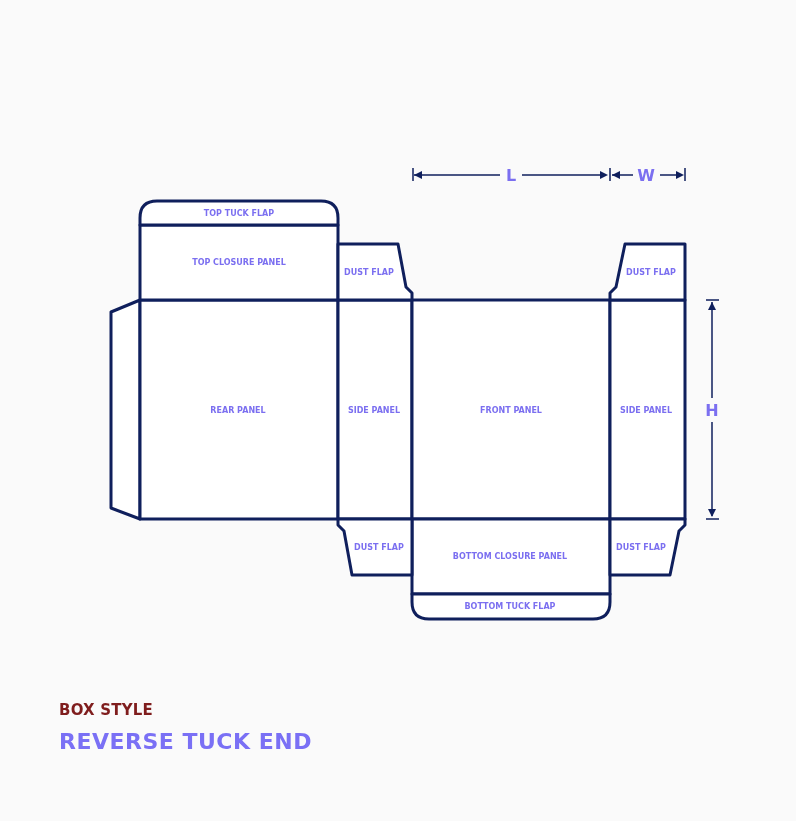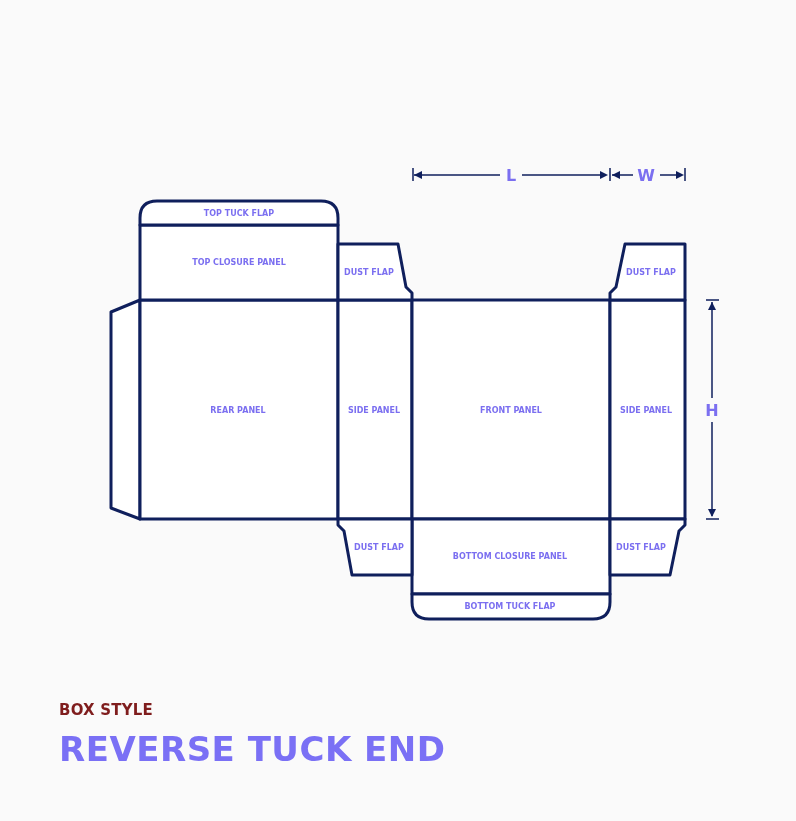--- a/index.html
+++ b/index.html
@@ -1,21 +1,21 @@
 <!DOCTYPE html>
 <html><head>
 <meta charset="utf-8">
 <style>
   html, body { margin: 0; padding: 0; }
   body { width: 796px; height: 821px; background: #fafafa; position: relative; overflow: hidden; font-family: "Liberation Sans", sans-serif; }
   svg.dieline { position: absolute; left: 0; top: 0; }
   .lbl { font-family: "DejaVu Sans", sans-serif; font-weight: bold; font-size: 8px; fill: #7b6ff0; }
   .dim { font-family: "DejaVu Sans", sans-serif; font-weight: bold; font-size: 16px; fill: #7b6ff0; }
   .title-sub { position: absolute; left: 59px; top: 701px; font-family: "DejaVu Sans", sans-serif; font-weight: bold; font-size: 15px; color: #7f1d1d; letter-spacing: 0.2px; }
-  .title-main { position: absolute; left: 59px; top: 729px; font-family: "DejaVu Sans", sans-serif; font-weight: bold; font-size: 34px; color: #7a70f5; letter-spacing: 0.5px; }
+  .title-main { position: absolute; left: 59px; top: 729px; font-family: "DejaVu Sans", sans-serif; font-weight: bold; font-size: 22px; color: #7a70f5; letter-spacing: 0.5px; }
 </style>
 </head>
 <body>
 
 <svg class="dieline" width="796" height="821" viewBox="0 0 796 821">
   <g fill="#ffffff" stroke="#0f1f5c" stroke-width="3" stroke-linejoin="round">
 
     <path d="M140 300 L111 312 L111 508 L140 519 Z"></path>
 
     <rect x="140" y="300" width="198" height="219"></rect>

